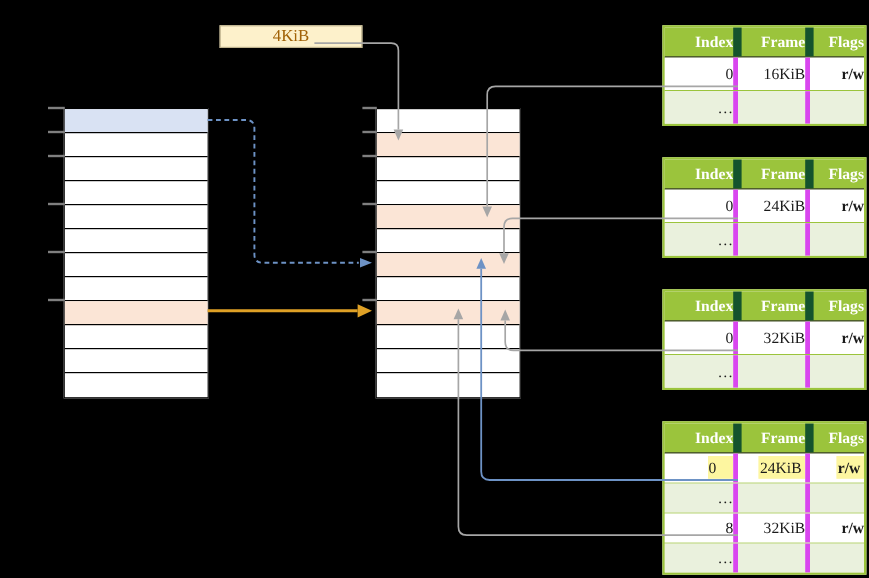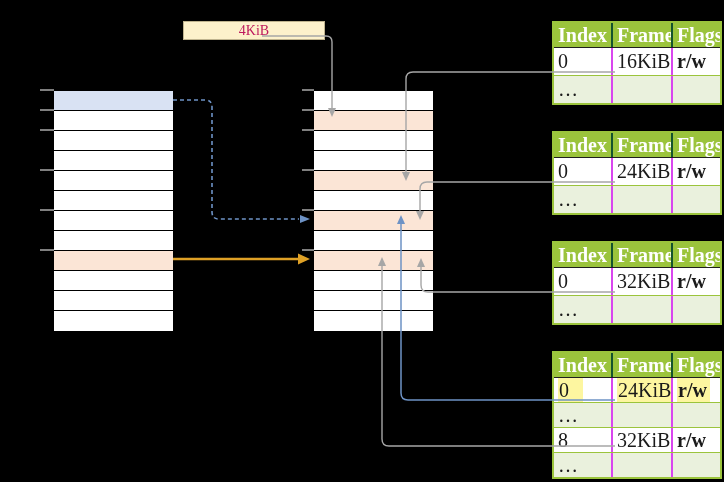--- a/index.html
+++ b/index.html
@@ -26,59 +26,60 @@
   }
   .mem-row:last-child{border-bottom:none;}
   .tick{
     position:absolute;
     height:1.6px;
     background:var(--tick-grey,#7f7f7f);
   }
   
   .label-box{
     position:absolute;
-    left:183px;top:21px;width:142px;height:19px;
+    left:183px;top:21px;width:119px;height:19px;
     background:var(--label-fill,#fdf1cb);
     border:1px solid var(--label-border,#bfb38e);
     box-sizing:border-box;
     text-align:center;
-    font-size:14px;line-height:17px;color:#be185d;
+    font-size:14px;line-height:17px;color:#a16207;
   }
   
   .ptable{
     position:absolute;
     left:552px;width:166px;
     border:2px solid var(--table-header-green,#9bc43c);
     background:#fff;
     box-sizing:content-box;
   }
   .prow{display:flex;}
   .pcell{
     box-sizing:border-box;
     padding-left:4px;
     overflow:hidden;
     white-space:nowrap;
-    font-size:20px;
+    font-size:13px;
     color:#1a1a1a;
+    text-align:right;
   }
   .pcell.c0{width:57px;}
   .pcell.c1{width:60px;}
   .pcell.c2{width:49px;font-weight:bold;}
   .prow.header{
     background:var(--table-header-green,#9bc43c);
     border-bottom:1px solid #1f1f1f;
   }
   .prow.header .pcell{
     color:#fff;font-weight:bold;
     height:24px;line-height:24px;
   }
-  .prow.header .pcell.c1,.prow.header .pcell.c2{border-left:2px solid #14532d;}
+  .prow.header .pcell.c1,.prow.header .pcell.c2{border-left:7px solid #14532d;}
   .prow.body .pcell{height:27px;line-height:27px;background:#fff;}
   .ptable.compact .prow.body .pcell{height:24px;line-height:24px;}
-  .prow.body .pcell.c1,.prow.body .pcell.c2{border-left:2px solid #d946ef;}
+  .prow.body .pcell.c1,.prow.body .pcell.c2{border-left:4px solid #d946ef;}
   .prow.body{border-bottom:1px solid var(--table-header-green,#9bc43c);}
   .prow.body:last-child{border-bottom:none;}
   .prow.body.shaded .pcell{background:var(--table-row-green,#eaf1dd);}
   .hl{
     background:var(--highlight-yellow,#fdf6a0);
     padding:2px 3px 2px 1px;
   }
   .pcell.c0 .hl{padding-right:14px;}
   
   svg.connectors{

